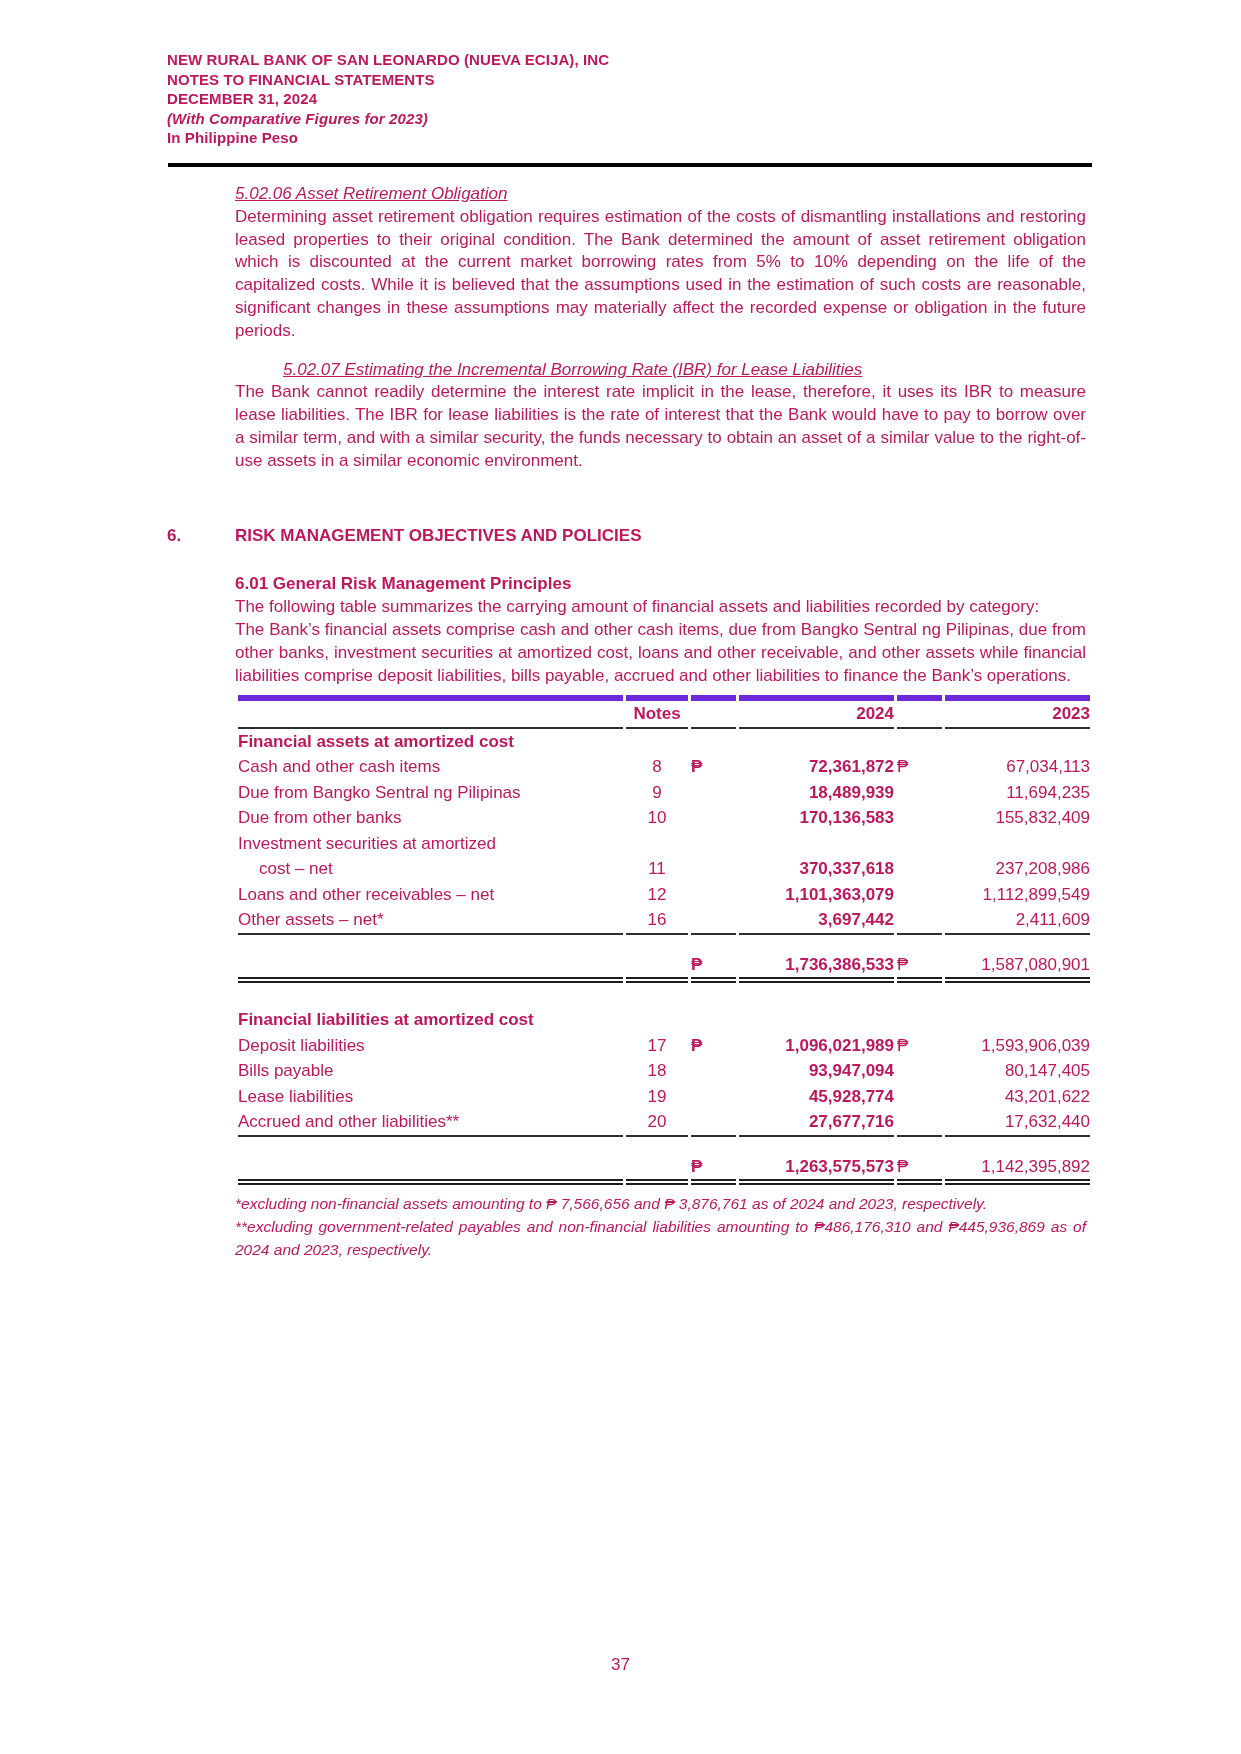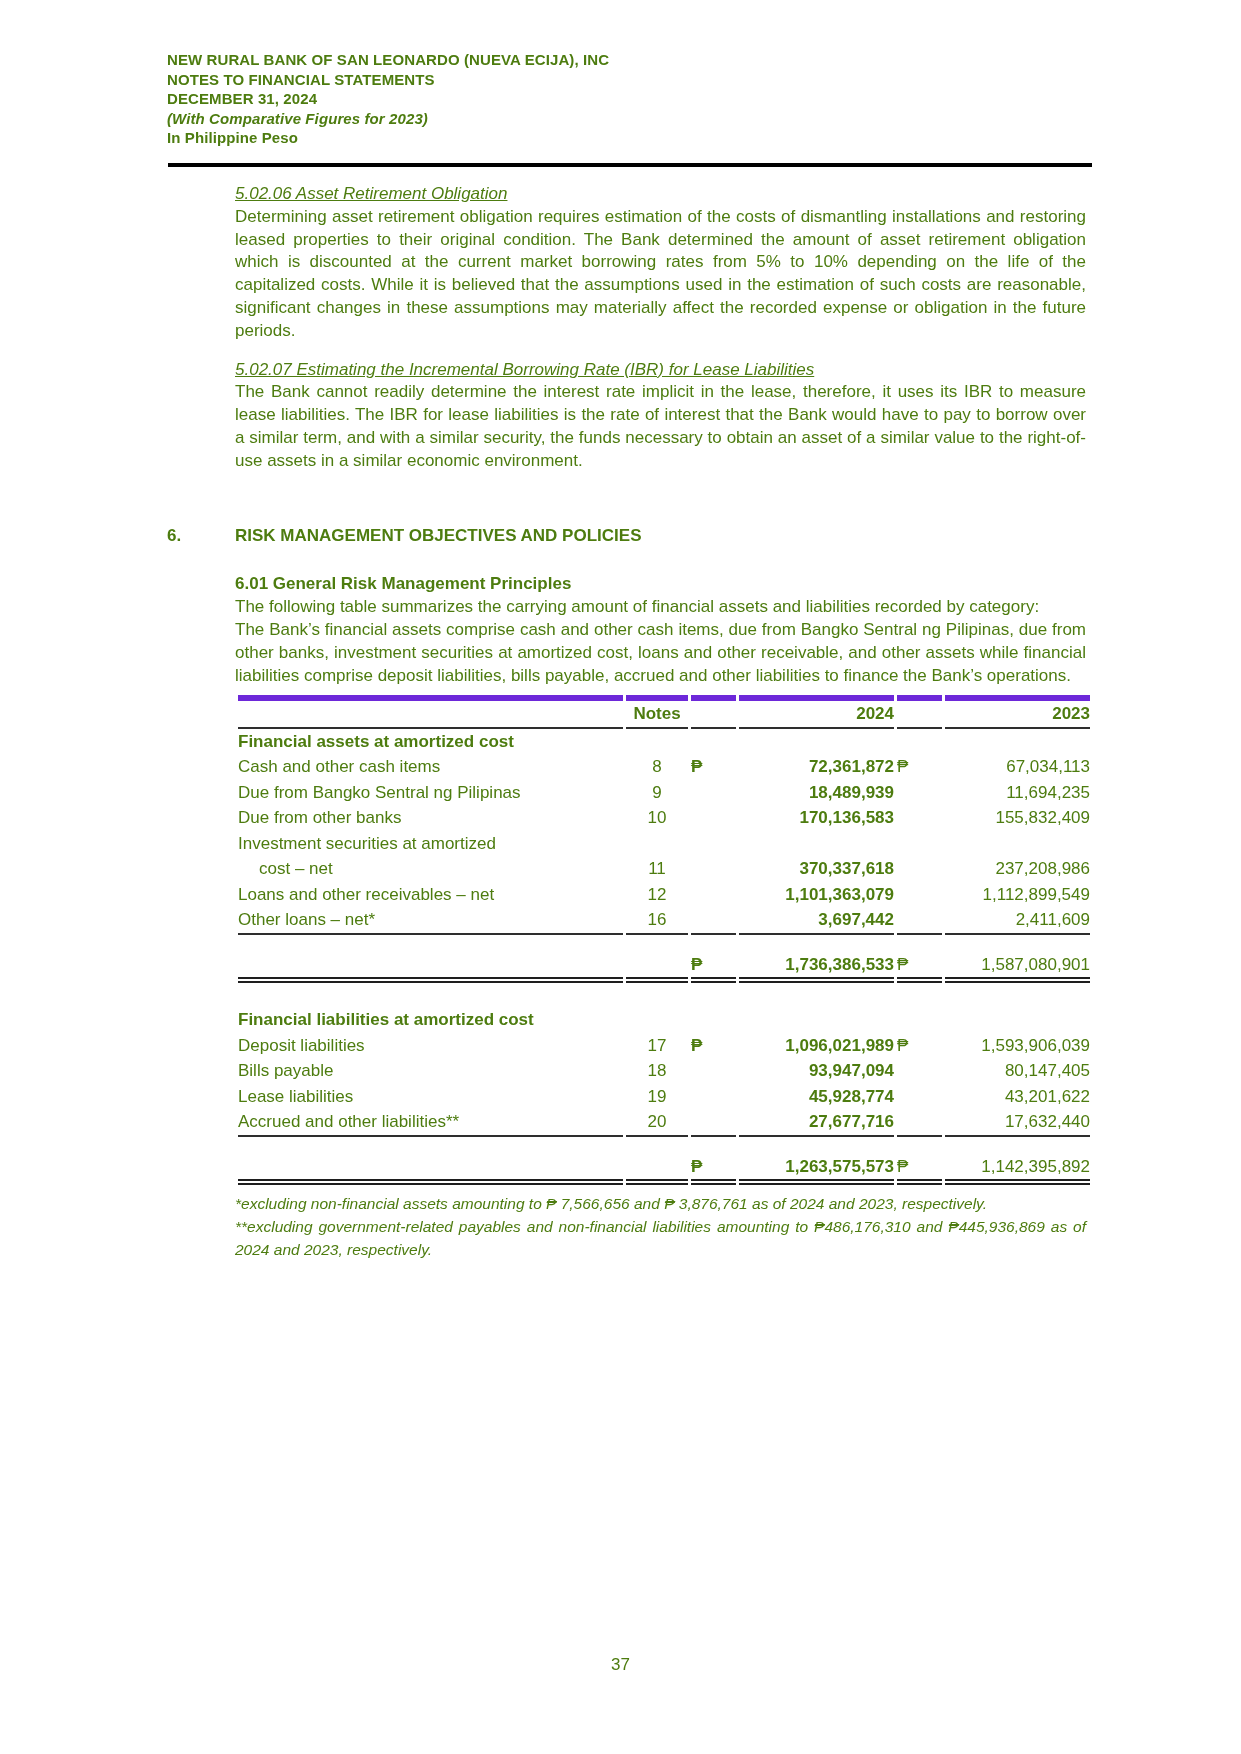--- a/index.html
+++ b/index.html
@@ -2,42 +2,42 @@
 <html><head>
 <meta charset="utf-8">
 <style>
   html,body{margin:0;padding:0;background:#e8e8e8;}
   .page{
     position:relative;
     width:1241px;height:1754px;
     margin:0 auto;
     background:#ffffff;
     font-family:"Liberation Sans","DejaVu Sans",sans-serif;
-    color:#4d7c0f;
+    color:#be185d;
     overflow:hidden;
   }
   .header{
     position:absolute;left:167px;top:50px;
     font-size:15px;font-weight:bold;line-height:19.5px;
     letter-spacing:.1px;
   }
   .header .it{font-style:italic;}
   .top-rule{
     position:absolute;left:168px;top:163px;
     width:924px;height:4px;background:#000;
   }
   .content{
     position:absolute;left:235px;top:183px;width:851px;
     font-size:17px;line-height:22.8px;
   }
   .subheading{
     font-style:italic;text-decoration:underline;
     font-weight:normal;font-size:17px;margin:0;
   }
-  .mt16{margin-top:16px;}
+  .mt16{margin-top:16px;margin-left:48px;}
   p.body{ text-align:justify; margin:0; }
   .section6{
     position:relative;
     margin-top:52px;
     font-weight:bold;
   }
   .section6 .num{
     position:absolute;left:-68px;top:0;
   }
   .h601{ font-weight:bold; margin-top:26px; }
@@ -178,21 +178,21 @@
       </tr>
       <tr>
         <td>Loans and other receivables – net</td>
         <td class="c-note">12</td>
         <td></td>
         <td class="c-v b">1,101,363,079</td>
         <td></td>
         <td class="c-v">1,112,899,549</td>
       </tr>
       <tr class="rule">
-        <td>Other loans – net*</td>
+        <td>Other assets – net*</td>
         <td class="c-note">16</td>
         <td></td>
         <td class="c-v b">3,697,442</td>
         <td></td>
         <td class="c-v">2,411,609</td>
       </tr>
 
       <tr class="sp">
             <td colspan="6"></td>
           </tr>

